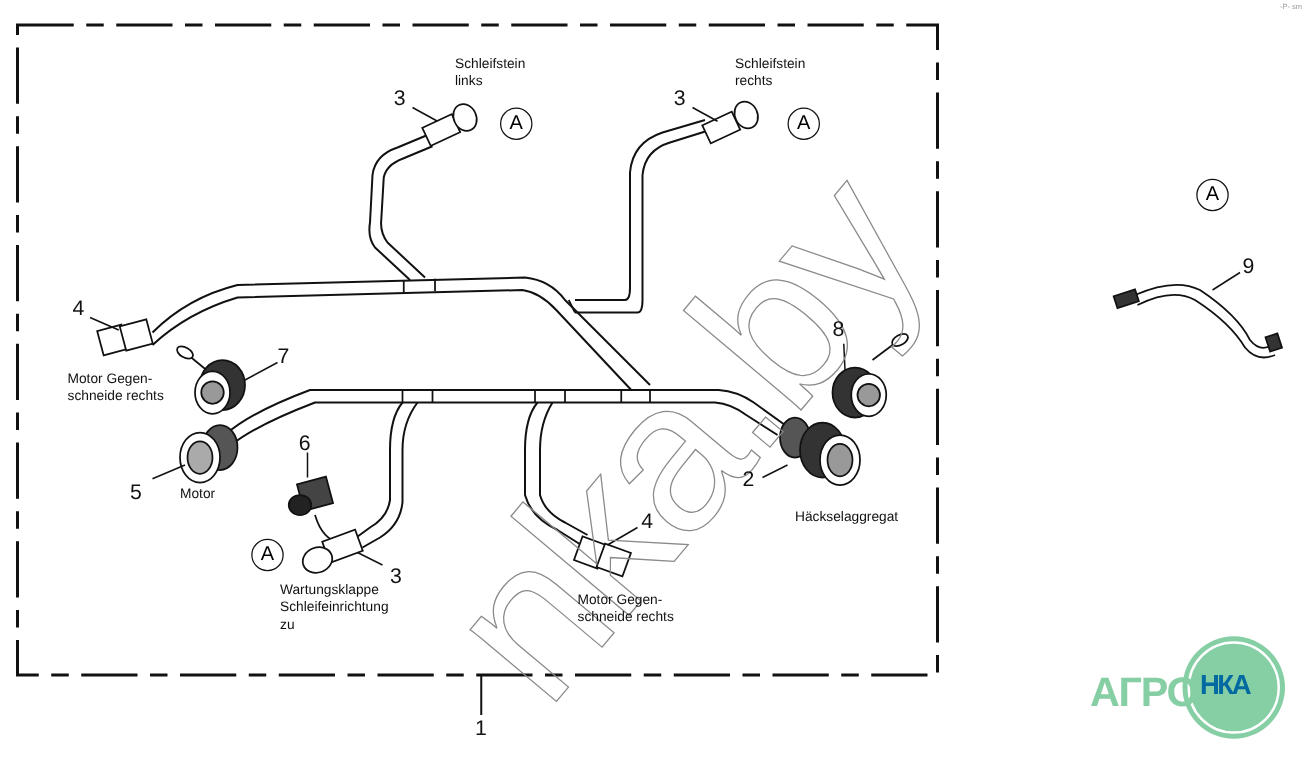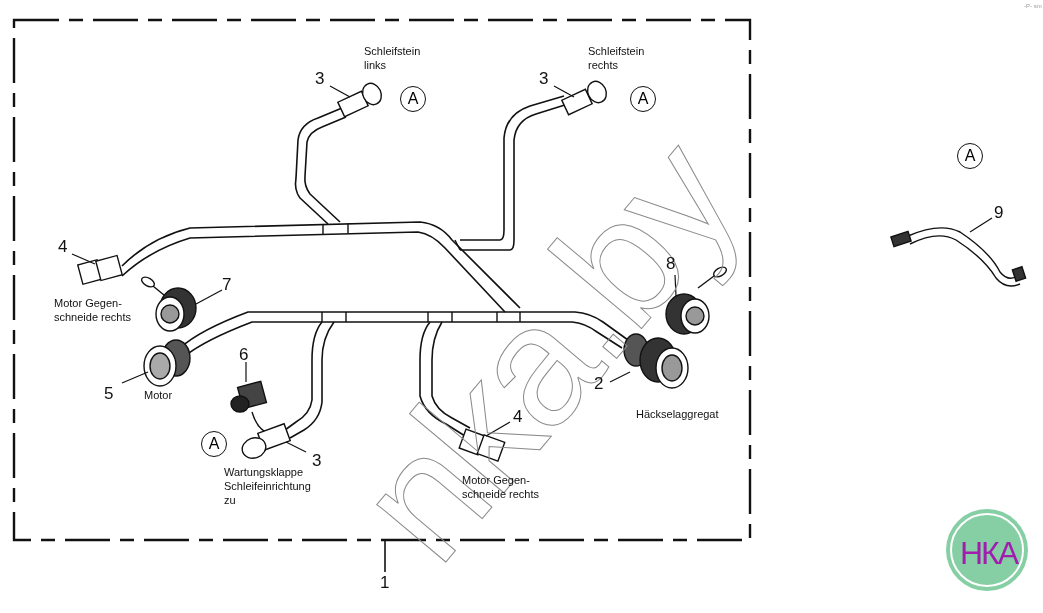--- a/index.html
+++ b/index.html
@@ -13,21 +13,21 @@
     .wm { position: absolute; font-size: 170px; font-family: "Liberation Sans", sans-serif; color: transparent;
           -webkit-text-stroke: 1px #8a8a8a; transform: rotate(-50deg); transform-origin: left top;
           letter-spacing: -4px; white-space: nowrap; }
     .logo { position: absolute; left: 866px; top: 508px; width: 170px; height: 90px; }
     .logo-circle { position: absolute; left: 80px; top: 1px; width: 82px; height: 82px; border-radius: 50%;
                    background: #86cfa4; }
     .logo-ring { position: absolute; left: 84px; top: 5px; width: 70px; height: 70px; border-radius: 50%;
                  border: 2px solid #fff; background: #86cfa4; }
     .logo-text-left { position: absolute; left: 6px; top: 27px; font-size: 33px; font-weight: bold; color: #86cfa4;
                       letter-spacing: -1px; }
-    .logo-text-right { position: absolute; left: 94px; top: 27px; font-size: 32px; font-weight: normal; color: #a21caf;
+    .logo-text-right { position: absolute; left: 94px; top: 27px; font-size: 22px; font-weight: bold; color: #0369a1;
                        letter-spacing: -2px; }
     .corner-mark { position: absolute; left: 1024px; top: 3px; font-size: 6px; color: #999; }
   </style>
 </head>
 <body>
 
 <svg id="diagram" viewBox="0 0 1043 613" xmlns="http://www.w3.org/2000/svg">
 
   <g fill="none" stroke="#111" stroke-width="2.4">
     <path d="M14,20 L750,20 L750,540 L14,540 Z" stroke-dasharray="45,10,14,10"></path>
@@ -185,16 +185,17 @@
 </div>
 
 <div class="circ" style="left:400px; top:86px;">A</div>
 <div class="circ" style="left:630px; top:86px;">A</div>
 <div class="circ" style="left:201px; top:431px;">A</div>
 <div class="circ" style="left:957px; top:143px;">A</div>
 
 <div class="logo">
   <div class="logo-circle"></div>
   <div class="logo-ring"></div>
+  <div class="logo-text-left">АГРО</div>
   <div class="logo-text-right">НКА</div>
 </div>
 
 <div class="corner-mark">-P- sm</div>
 
 </body></html>

